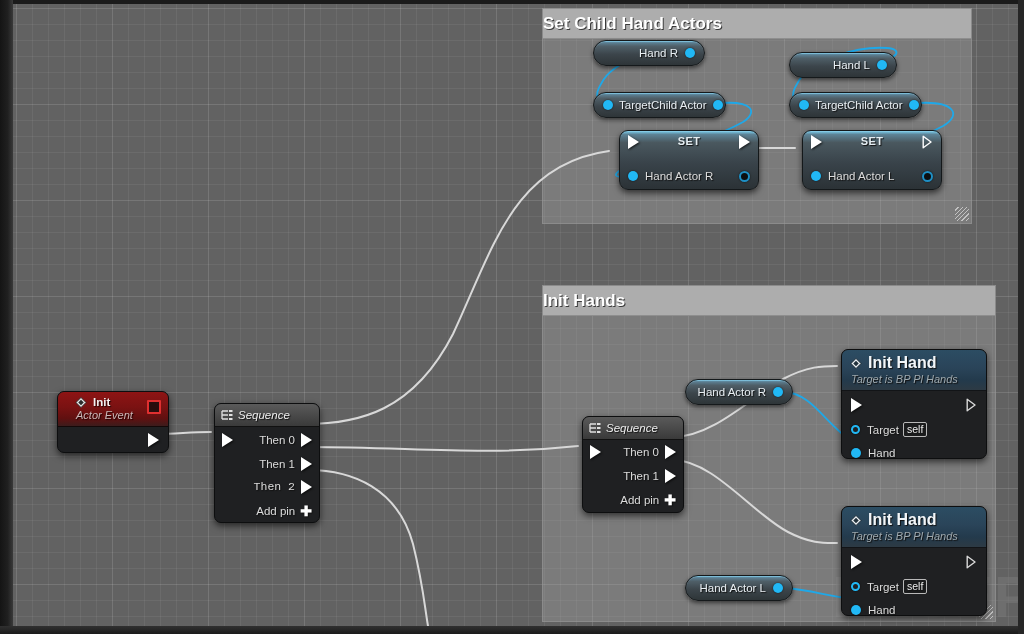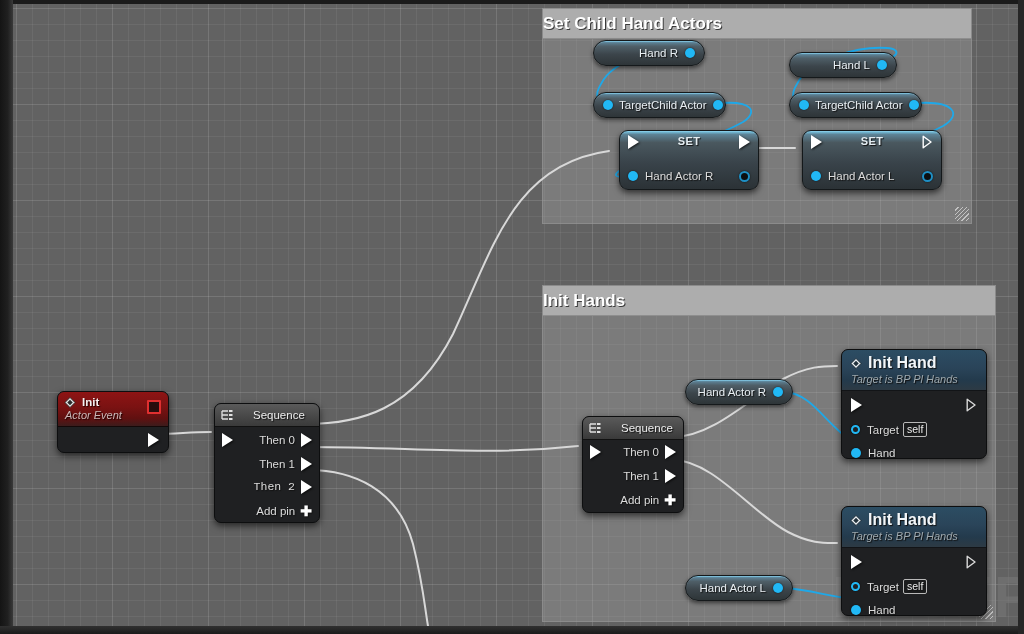--- a/index.html
+++ b/index.html
@@ -81,38 +81,38 @@
     color:#e4edf2;margin-top:4px;text-shadow:1px 1px 1px #111;letter-spacing:.4px;}
 
   
   .darknode{
     border-radius:7px;background:#1f2022;border:1px solid #0d0e0f;
     box-shadow:0 3px 7px rgba(0,0,0,.6);
     color:#dcdcdc;font-size:11.5px;position:absolute;overflow:hidden;
   }
   .dn-header{height:22px;line-height:22px;padding-left:6px;font-size:11.5px;
     background:linear-gradient(to bottom,#5a5a5a,#3a3a3a);
-    color:#ededed;display:flex;align-items:center;gap:20px;
-    text-shadow:1px 1px 1px #111;border-bottom:1px solid #111;}
+    color:#ededed;display:flex;align-items:center;gap:5px;
+    text-shadow:1px 1px 1px #111;border-bottom:1px solid #111;font-style:italic;}
   .dn-body{position:relative;}
 
   
   .fn-header{
     padding:4px 8px 5px 8px;
     background:linear-gradient(to bottom,#2c4d63 0%,#2a4459 45%,#233a4c 75%,#2d3a44 100%);
     border-bottom:1px solid #121417;
   }
   .fn-title{font-weight:bold;font-size:16px;color:#f2f6f9;
     text-shadow:1px 1px 1px #101010;display:flex;align-items:center;gap:6px;}
   .fn-sub{font-style:italic;font-size:11px;color:#9ea8ad;margin-top:1px;
     text-shadow:1px 1px 1px #101010;margin-left:1px;}
 
   
   .ev-header{
-    padding:4px 8px 5px 6px;position:relative;
+    padding:4px 8px 5px 17px;position:relative;
     background:linear-gradient(to bottom,#8e1414 0%,#7a1212 45%,#601010 78%,#3c1c1c 100%);
     border-bottom:1px solid #140808;
   }
   .ev-title{font-weight:bold;font-size:11.5px;color:#f6f0f0;
     text-shadow:1px 1px 1px #200;display:flex;align-items:center;gap:6px;}
   .ev-sub{font-style:italic;font-size:11px;color:#c9b6b6;margin-top:1px;
     text-shadow:1px 1px 1px #200;margin-left:1px;}
   .ev-dot{position:absolute;right:7px;top:8px;width:10px;height:10px;
     background:#2a0d0d;border:2px solid #e03030;border-radius:1px;}
 

